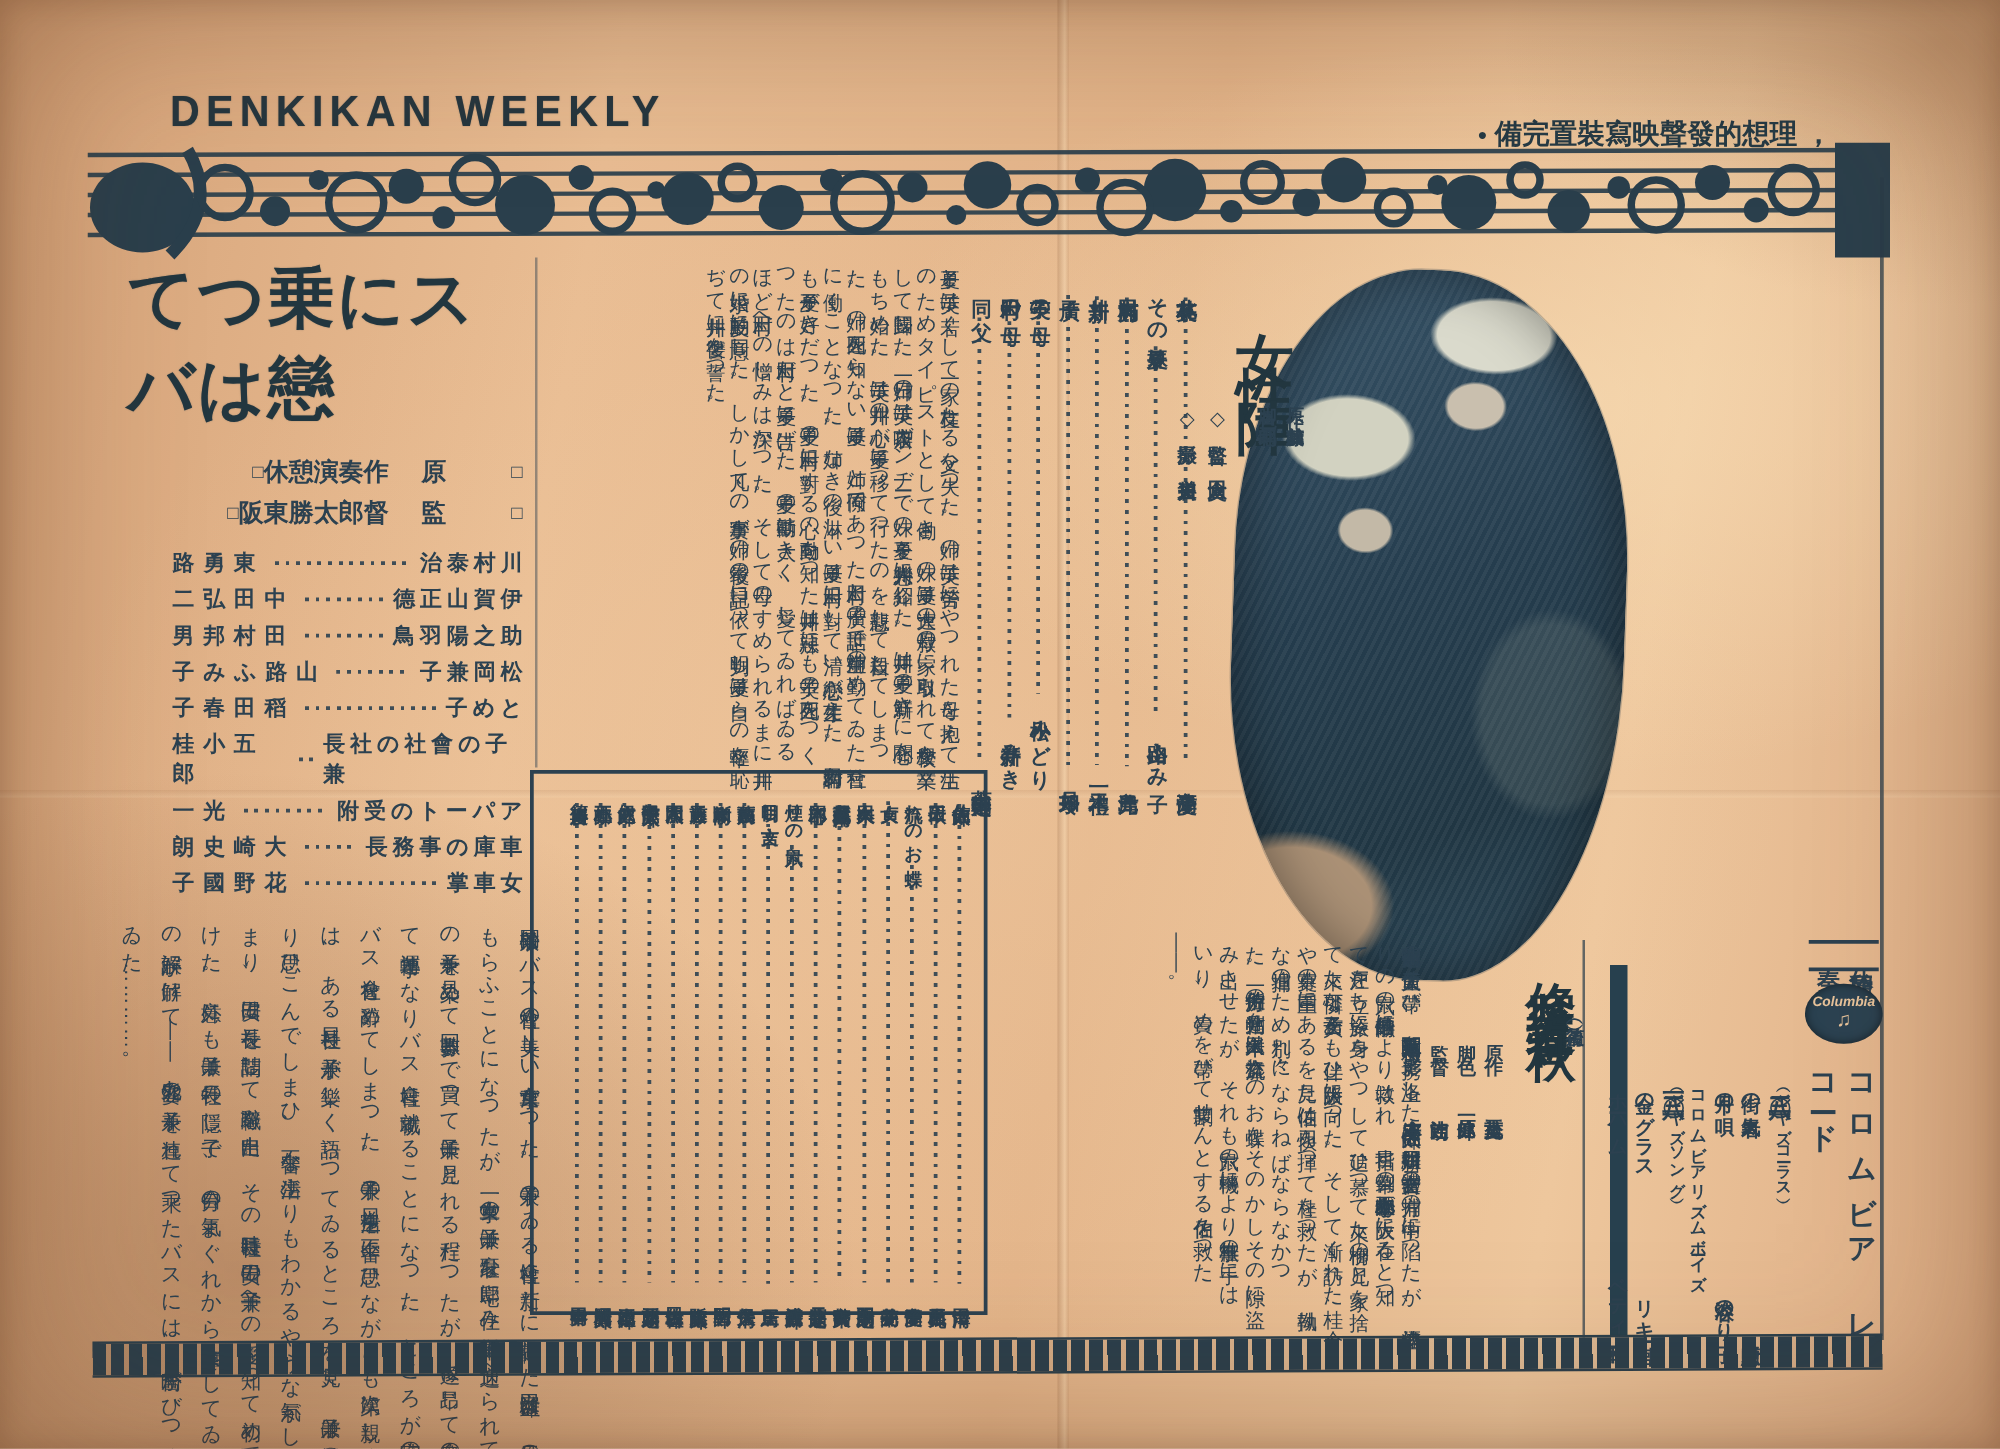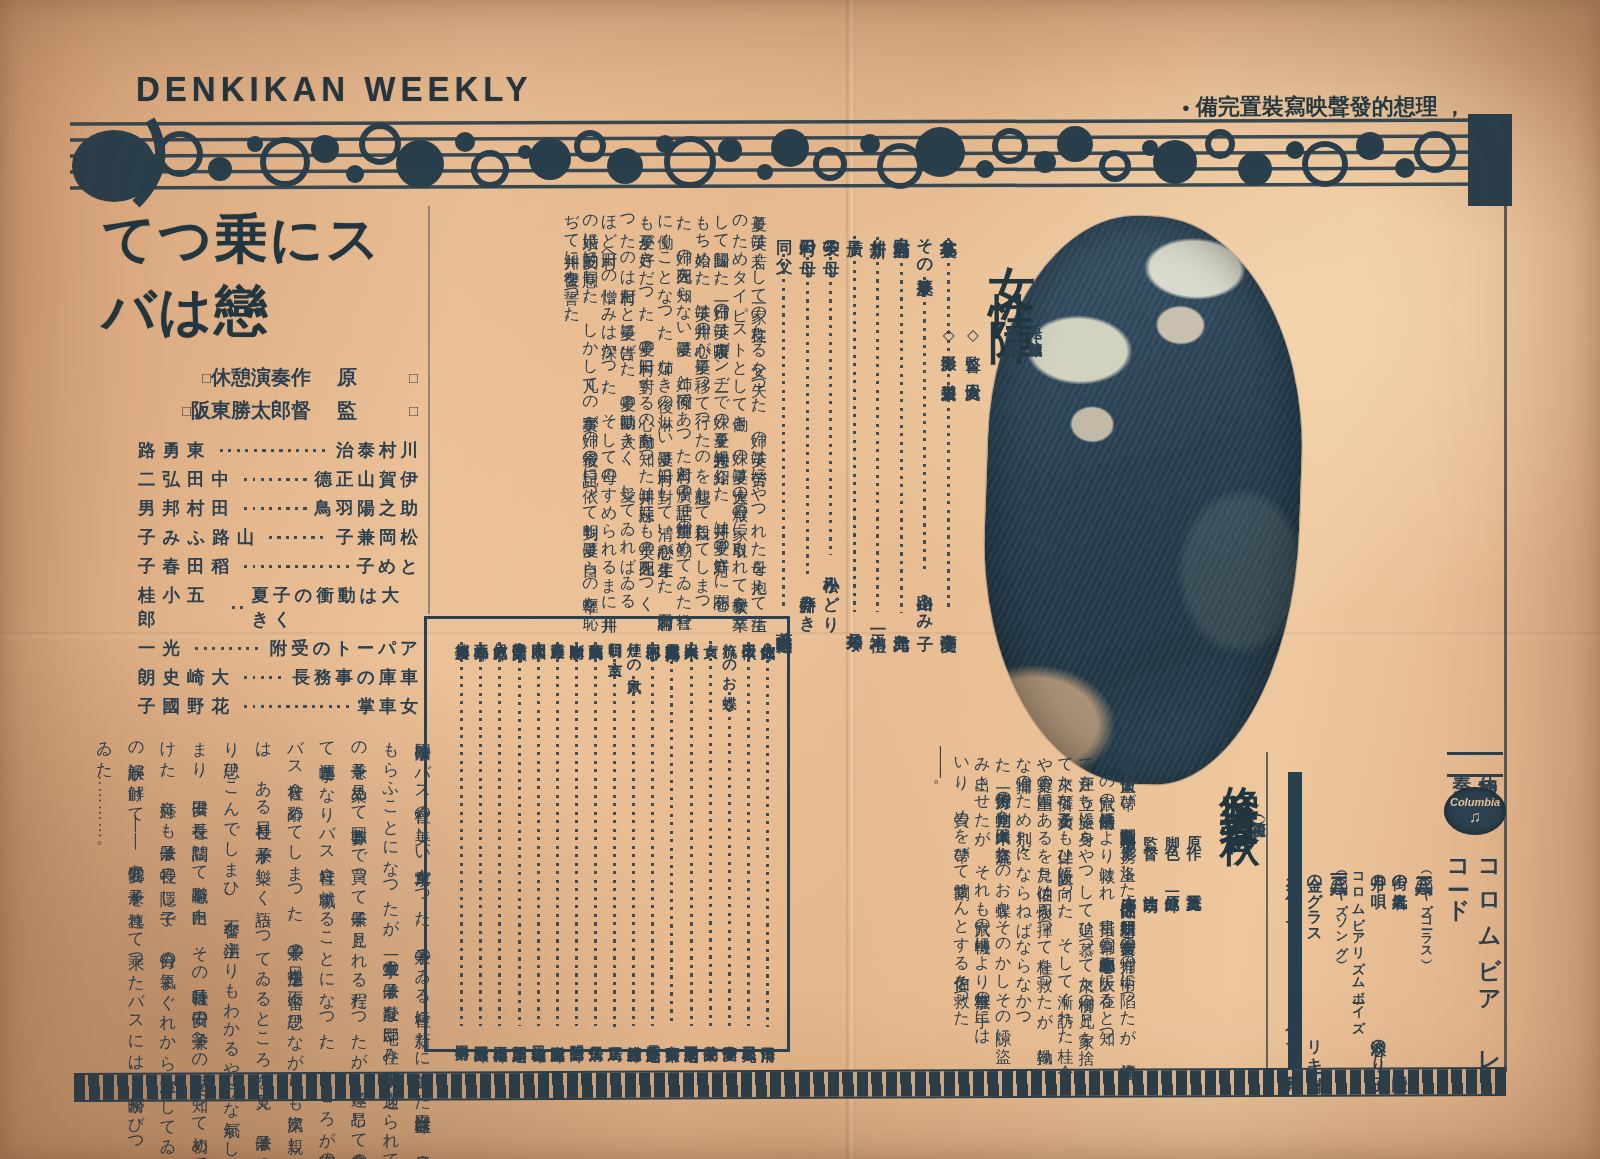--- a/index.html
+++ b/index.html
@@ -234,21 +234,21 @@
         <span class="r">子兼岡松</span>
         <span class="hlead"></span>
         <span class="n">子みふ路山</span>
       </div>
     <div class="hrow">
         <span class="r">子めと</span>
         <span class="hlead"></span>
         <span class="n">子春田稻</span>
       </div>
     <div class="hrow">
-        <span class="r">夏子の衝動は大きく</span>
+        <span class="r">長社の社會の子兼</span>
         <span class="hlead"></span>
         <span class="n">桂小五郎</span>
       </div>
     <div class="hrow">
         <span class="r">附受のトーパア</span>
         <span class="hlead"></span>
         <span class="n">一光</span>
       </div>
     <div class="hrow">
         <span class="r">長務事の庫車</span>

